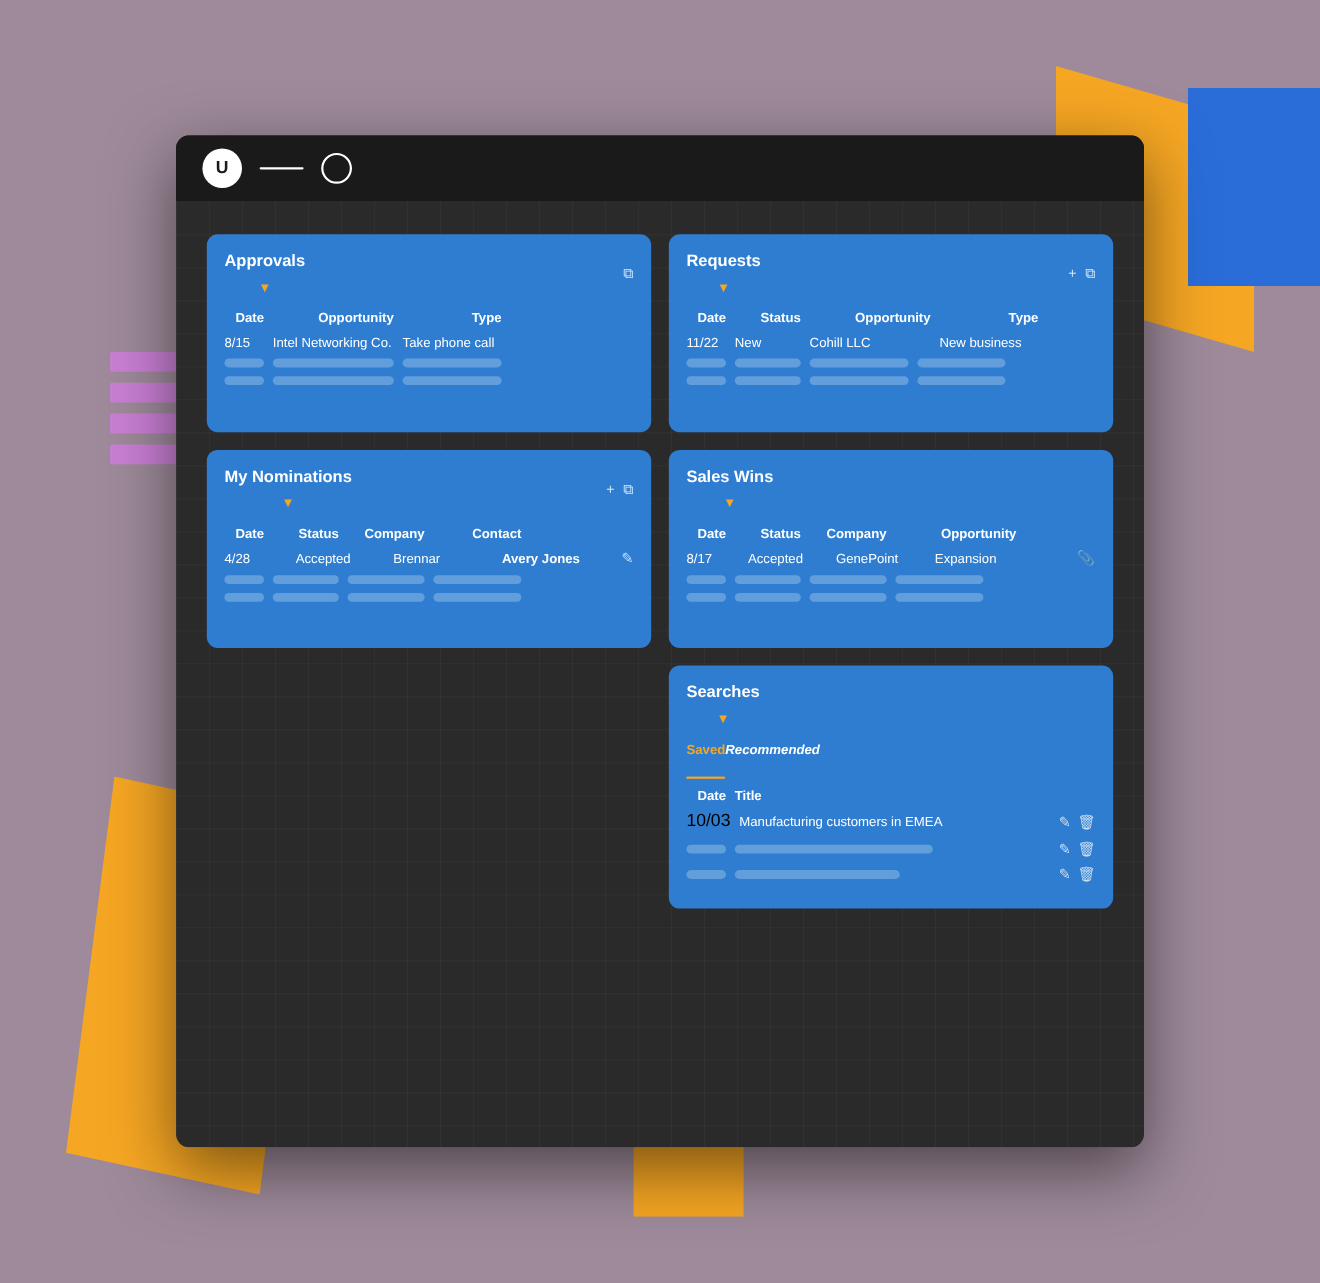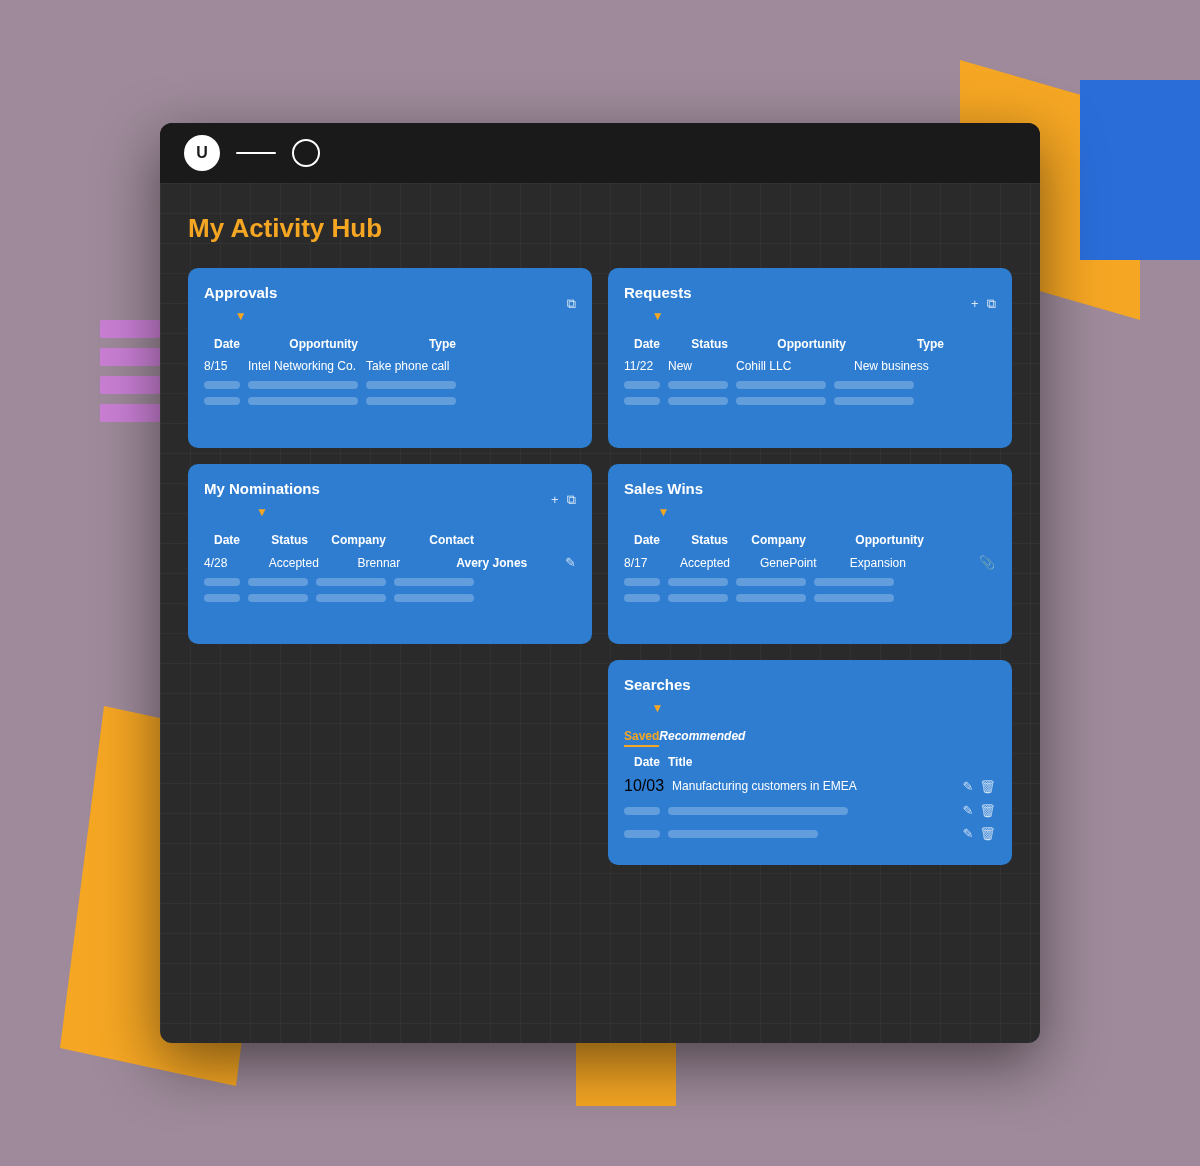--- a/index.html
+++ b/index.html
@@ -218,21 +218,21 @@
 
     
     .searches-tabs {
       display: flex;
       gap: 0;
       margin-bottom: 8px;
     }
     .searches-tab {
       font-size: 12px;
       font-weight: 600;
-      padding-bottom: 2px;
+      padding-bottom: 18px;
     }
     .searches-tab.active {
       color: #f5a623;
       border-bottom: 2px solid #f5a623;
     }
     .searches-tab.inactive {
       color: white;
       font-style: italic;
     }
 
@@ -278,21 +278,20 @@
       <span>U</span>
     </div>
     <div class="header-controls">
       <div class="header-line"></div>
       <div class="header-circle"></div>
     </div>
   </div>
 
   <div class="page-content">
 
-    <div class="page-title">My Activity Hub</div>
 
     <div class="widget-grid">
 
       <div class="widget-card">
         <div class="widget-header">
           <div class="widget-title-area">
             <span class="widget-title">Approvals</span>
             <span class="filter-icon">▼</span>
           </div>
           <div class="widget-actions">

